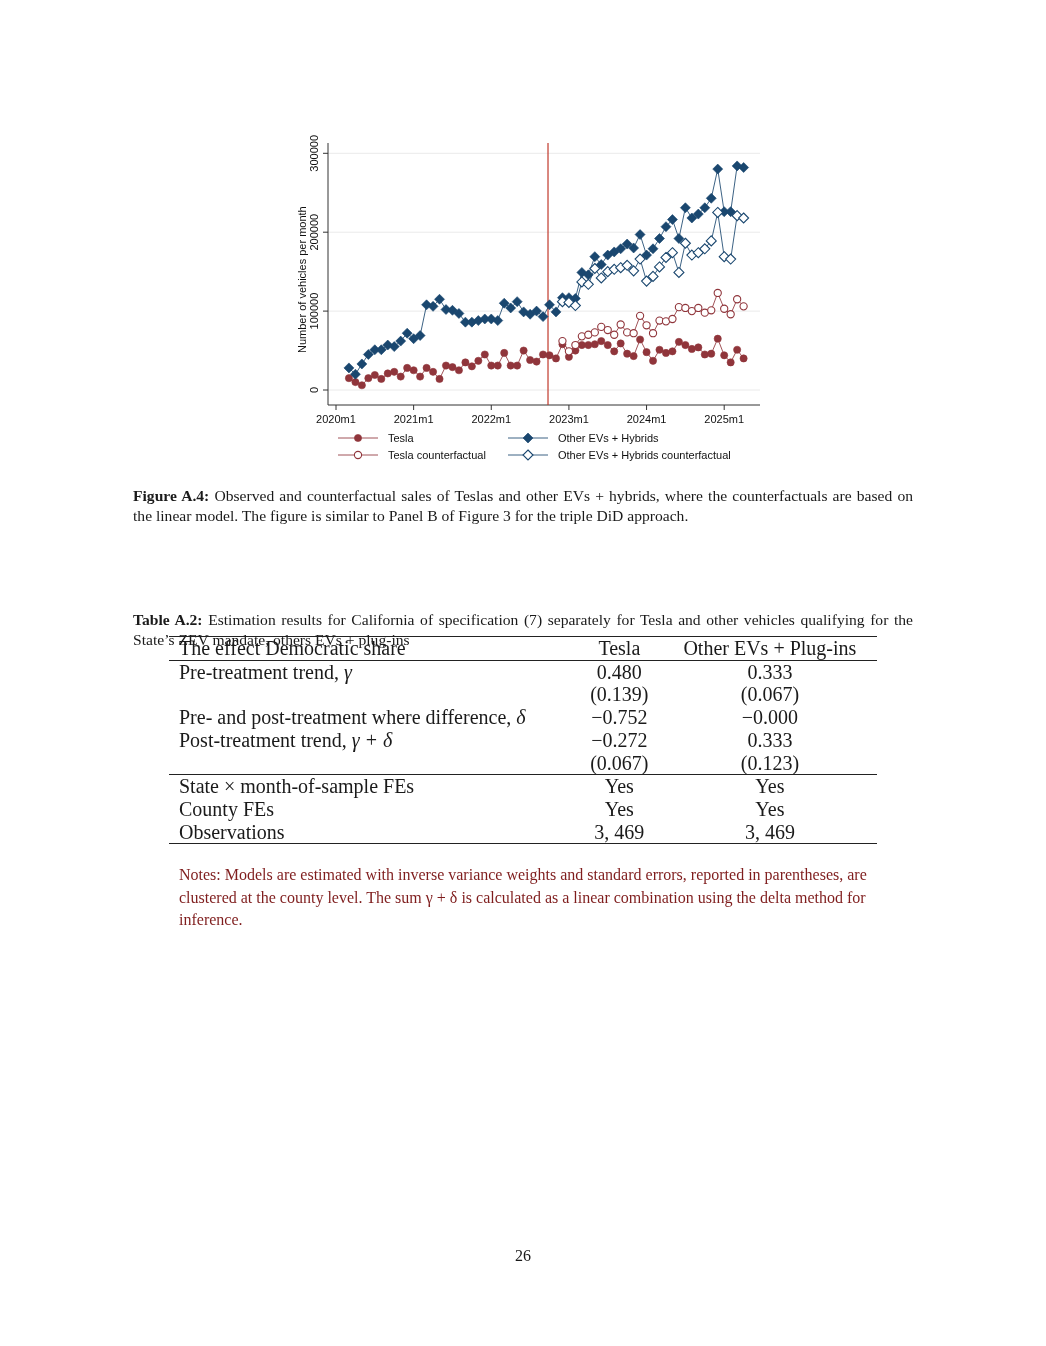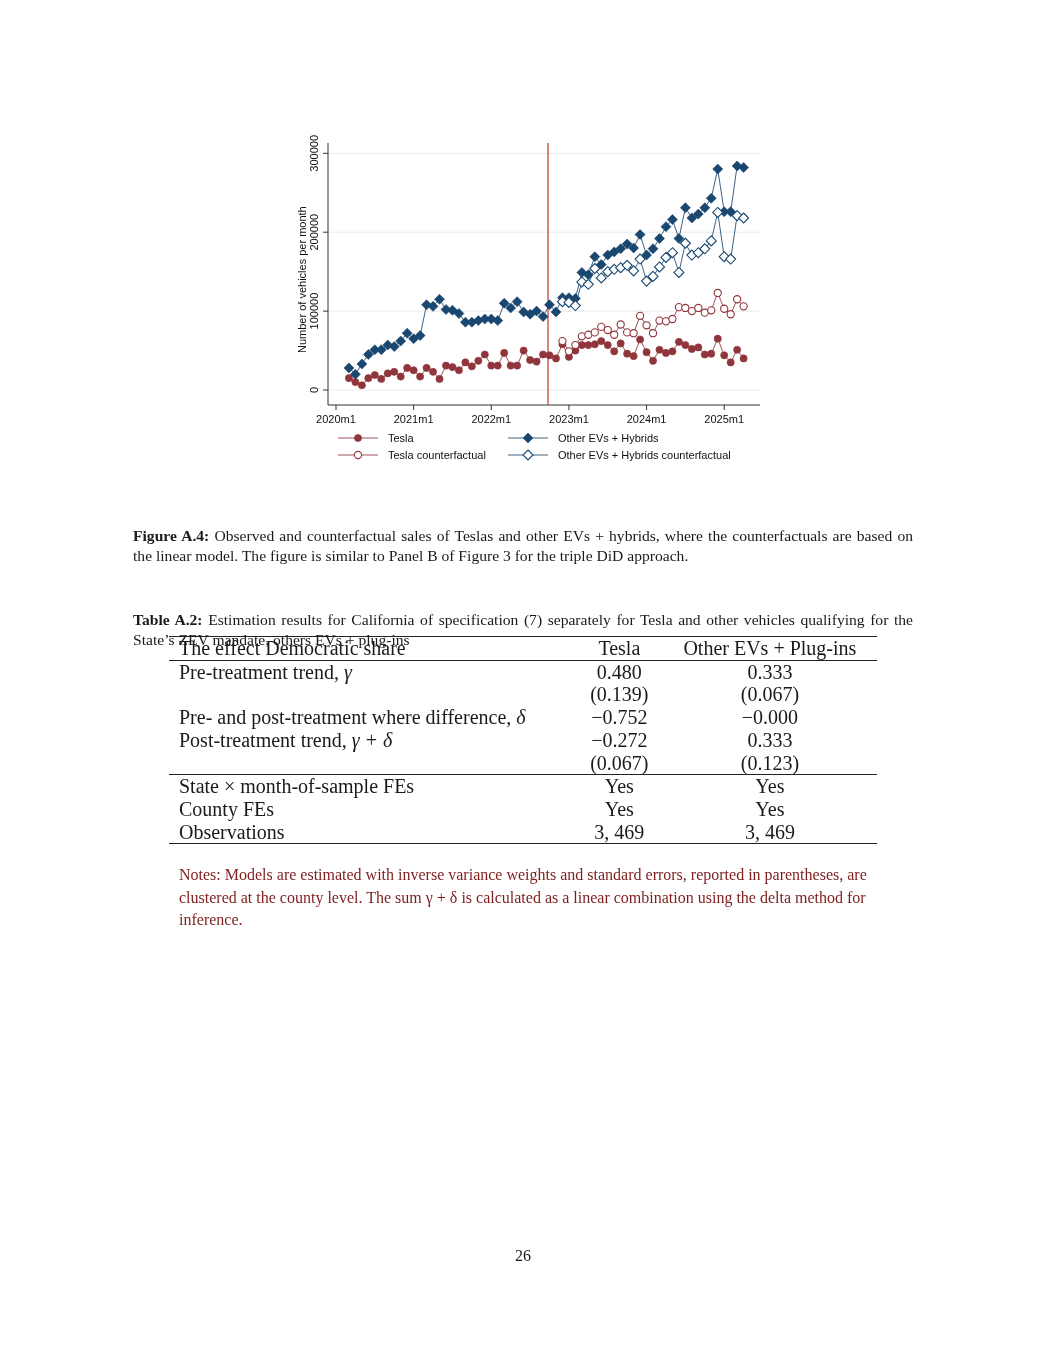--- a/index.html
+++ b/index.html
@@ -5,21 +5,21 @@
   html, body { margin: 0; padding: 0; background: #ffffff; }
   body { width: 1046px; height: 1346px; position: relative; overflow: hidden;
          font-family: "DejaVu Serif", "Liberation Serif", serif; color: #1a1a1a; }
   #figure { position: absolute; left: 282px; top: 133px; width: 482px; height: 348px; }
   #chart-svg { width: 482px; height: 348px; display: block; }
   .axis-text { font-family: "Liberation Sans", sans-serif; font-size: 11px; fill: #111; }
   .legend-text { font-family: "Liberation Sans", sans-serif; font-size: 11px; fill: #111; }
   .caption { position: absolute; left: 133px; width: 780px; font-family: "Liberation Serif", serif;
              font-size: 15.6px; line-height: 20px; text-align: justify; color: #1a1a1a; }
   .caption b { font-weight: bold; }
-  #fig-caption { top: 526px; }
+  #fig-caption { top: 486px; }
   #tab-caption { top: 578px; margin-top: 32px; }
   table.reg { position: absolute; left: 169px; top: 636px; width: 708px; border-collapse: collapse;
               font-family: "Liberation Serif", serif; font-size: 20px; color: #1a1a1a; }
   table.reg td { padding: 0 10px; height: 22.7px; line-height: 22.7px; white-space: nowrap; }
   table.reg td.num { text-align: center; }
   tr.top-rule td { border-top: 1.2px solid #222; }
   tr.mid-rule td { border-bottom: 1.2px solid #222; }
   tr.bottom-rule td { border-bottom: 1.2px solid #222; }
   #notes { position: absolute; left: 179px; top: 864px; width: 700px; font-family: "Liberation Serif", serif;
            font-size: 16px; line-height: 22.5px; color: #7f1d1d; }

